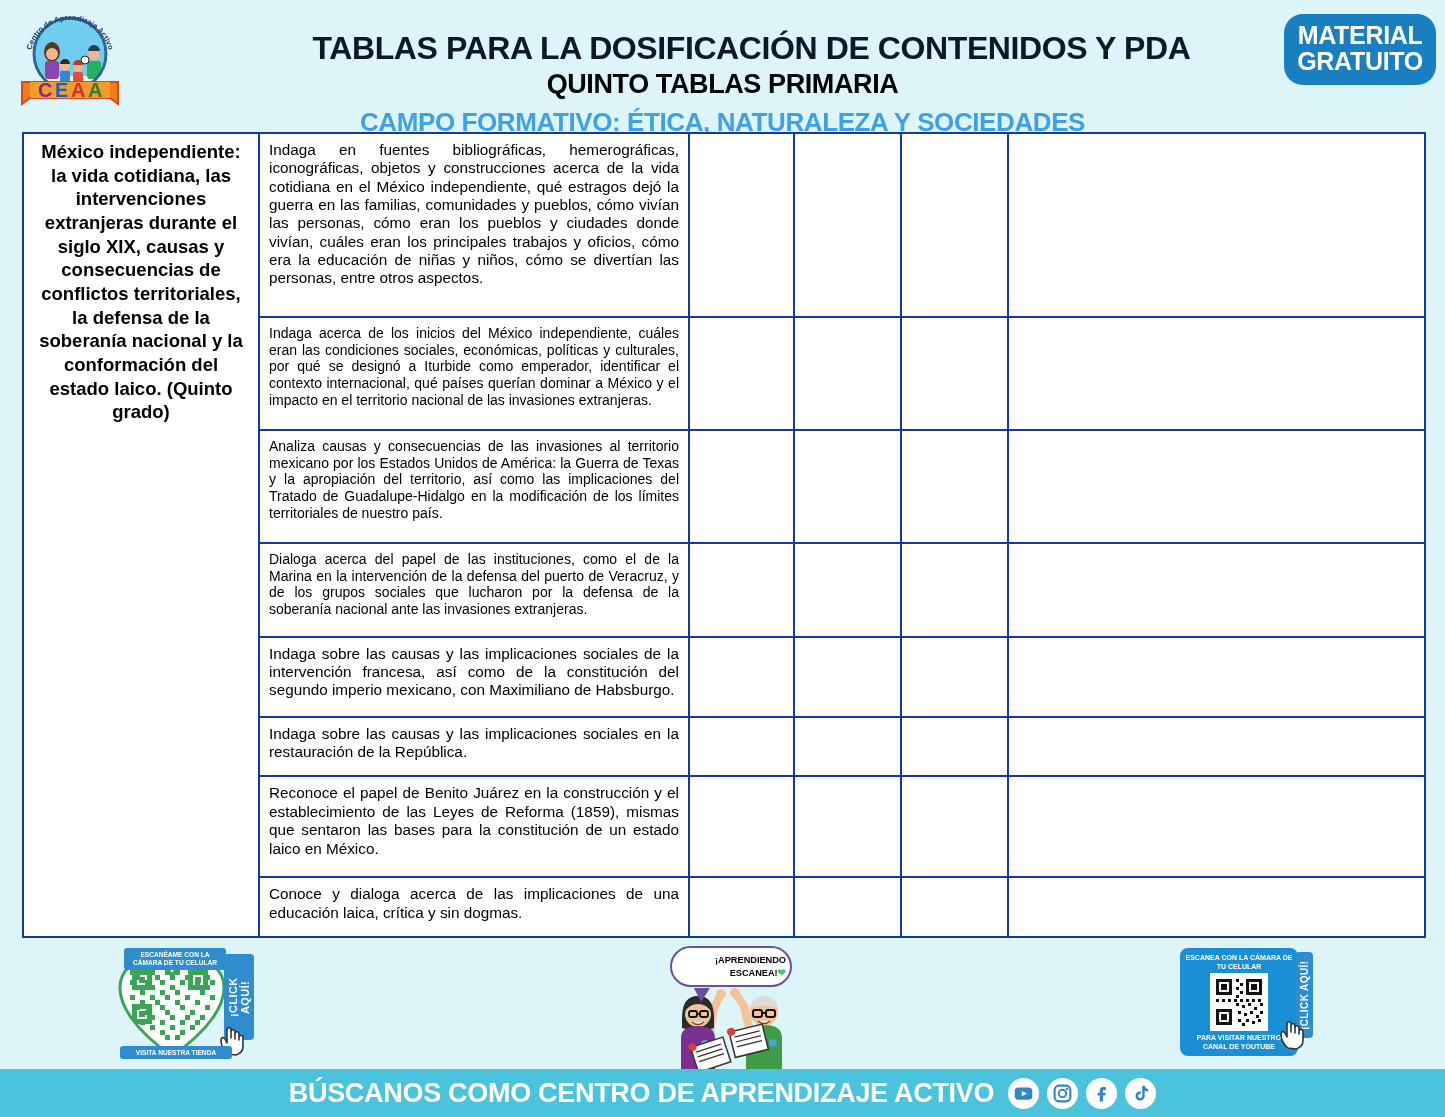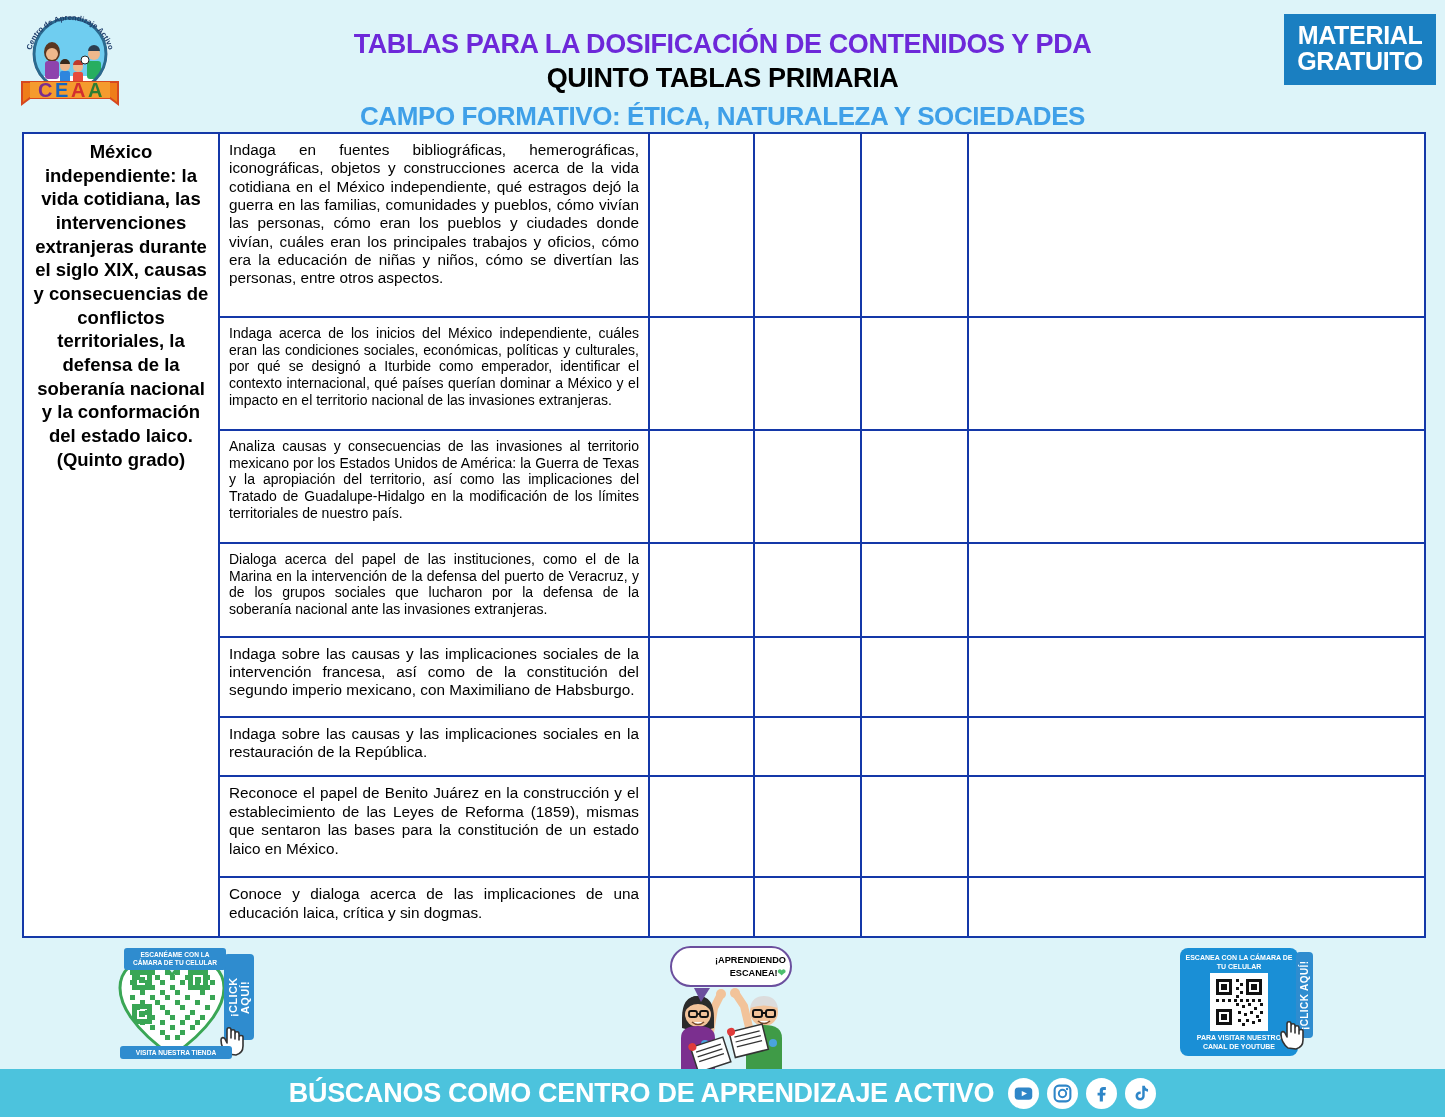--- a/index.html
+++ b/index.html
@@ -30,23 +30,23 @@
     height: 104px;
   }
 
   .header-titles {
     text-align: center;
     padding-top: 28px;
     width: 820px;
   }
 
   .title-main {
-    font-size: 27px;
-    font-weight: bold;
-    color: #6d28d9;
+    font-size: 32px;
+    font-weight: bold;
+    color: #0f172a;
     letter-spacing: -0.4px;
     line-height: 1.25;
     white-space: nowrap;
   }
 
   .title-sub {
     font-size: 27px;
     font-weight: bold;
     color: #000000;
     letter-spacing: -0.4px;
@@ -67,21 +67,21 @@
     position: absolute;
     right: 9px;
     top: 14px;
     background: #1a7fc1;
     color: #ffffff;
     font-weight: bold;
     font-size: 25px;
     line-height: 1.05;
     text-align: center;
     padding: 8px 13px 10px 13px;
-    border-radius: 0;
+    border-radius: 19px;
     letter-spacing: -0.3px;
   }
 
   
   .table-wrap {
     position: absolute;
     left: 22px;
     top: 132px;
     width: 1404px;
     height: 806px;
@@ -95,21 +95,21 @@
     background: #ffffff;
   }
 
   table.dosif td {
     border: 2px solid #1438a8;
     vertical-align: top;
     background: #ffffff;
   }
 
   td.contenido-cell {
-    width: 196px;
+    width: 236px;
     vertical-align: middle;
     text-align: center;
     font-weight: bold;
     font-size: 18.5px;
     line-height: 1.28;
     color: #000000;
     padding: 6px 8px;
   }
 
   td.pda-cell {

